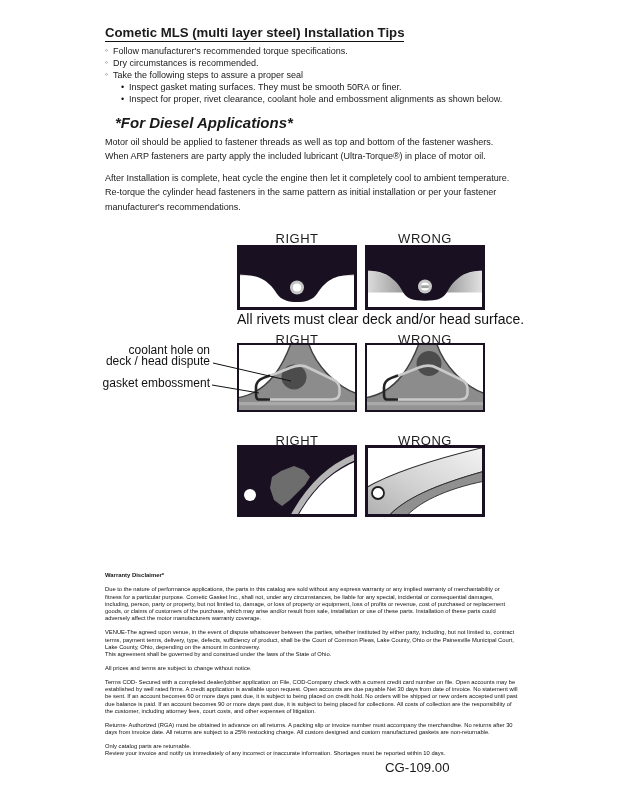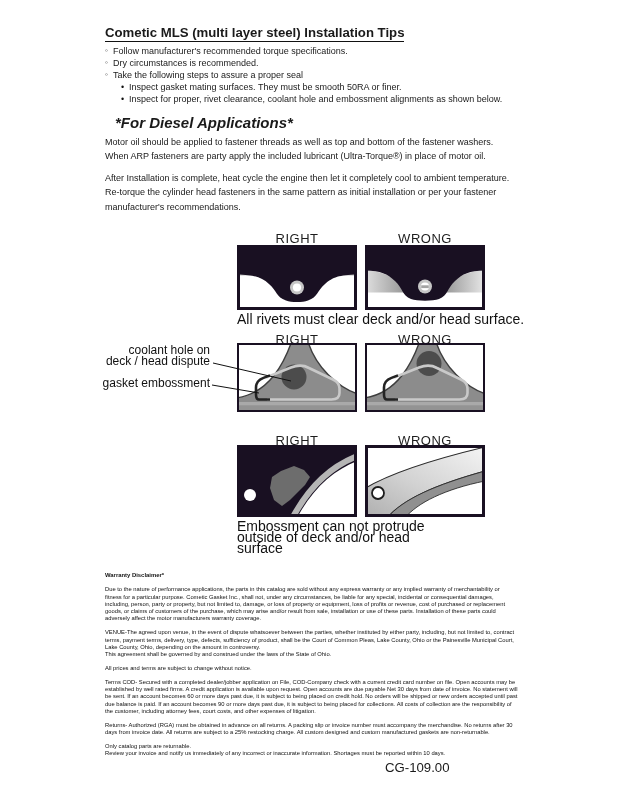--- a/index.html
+++ b/index.html
@@ -180,21 +180,20 @@
               <stop offset="1" stop-color="#aeaeae"></stop>
           </linearGradient>
         </defs>
         <rect width="120" height="72" fill="#ffffff"></rect>
         <path d="M120,2 C70,14 25,28 -1,44 L-1,73 L22,73 C38,54 70,40 120,26 Z" fill="url(#gb3)" stroke="#2b2b2b" stroke-width="1.1"></path>
         <path d="M120,26 C70,40 38,54 22,73 L40,73 C52,58 80,44 120,36 Z" fill="#909090" stroke="#2b2b2b" stroke-width="0.9"></path>
         <circle cx="13" cy="48" r="6" fill="#ffffff" stroke="#1d1d1d" stroke-width="1.8"></circle>
         <rect x="1.5" y="1.5" width="117" height="69" fill="none" stroke="#191022" stroke-width="3"></rect>
       </svg>
     </div>
-    <div class="caption r3c">Embossment can not protrude outside of deck and/or head surface</div>
   </div>
 
   <div class="warranty">
     <h3>Warranty Disclaimer*</h3>
     <p>Due to the nature of performance applications, the parts in this catalog are sold without any express warranty or any implied warranty of merchantability or fitness for a particular purpose.  Cometic Gasket Inc., shall not, under any circumstances, be liable for any special, incidental or consequential damages, including, person, party or property, but not limited to, damage, or loss of property or equipment, loss of profits or revenue, cost of purchased or replacement goods, or claims of customers of the purchase, which may arise and/or result from sale, installation or use of these parts.  Installation of these parts could adversely affect the motor manufacturers warranty coverage.</p>
     <p>
       <span class="line">VENUE-The agreed upon venue, in the event of dispute whatsoever between the parties, whether instituted by either party, including, but not limited to, contract terms, payment terms, delivery, type, defects, sufficiency of product, shall be the Court of Common Pleas, Lake County, Ohio or the Painesville Municipal Court, Lake County, Ohio, depending on the amount in controversy.</span>
       <span class="line">This agreement shall be governed by and construed under the laws of the State of Ohio.</span>
     </p>
     <p>All prices and terms are subject to change without notice.</p>

